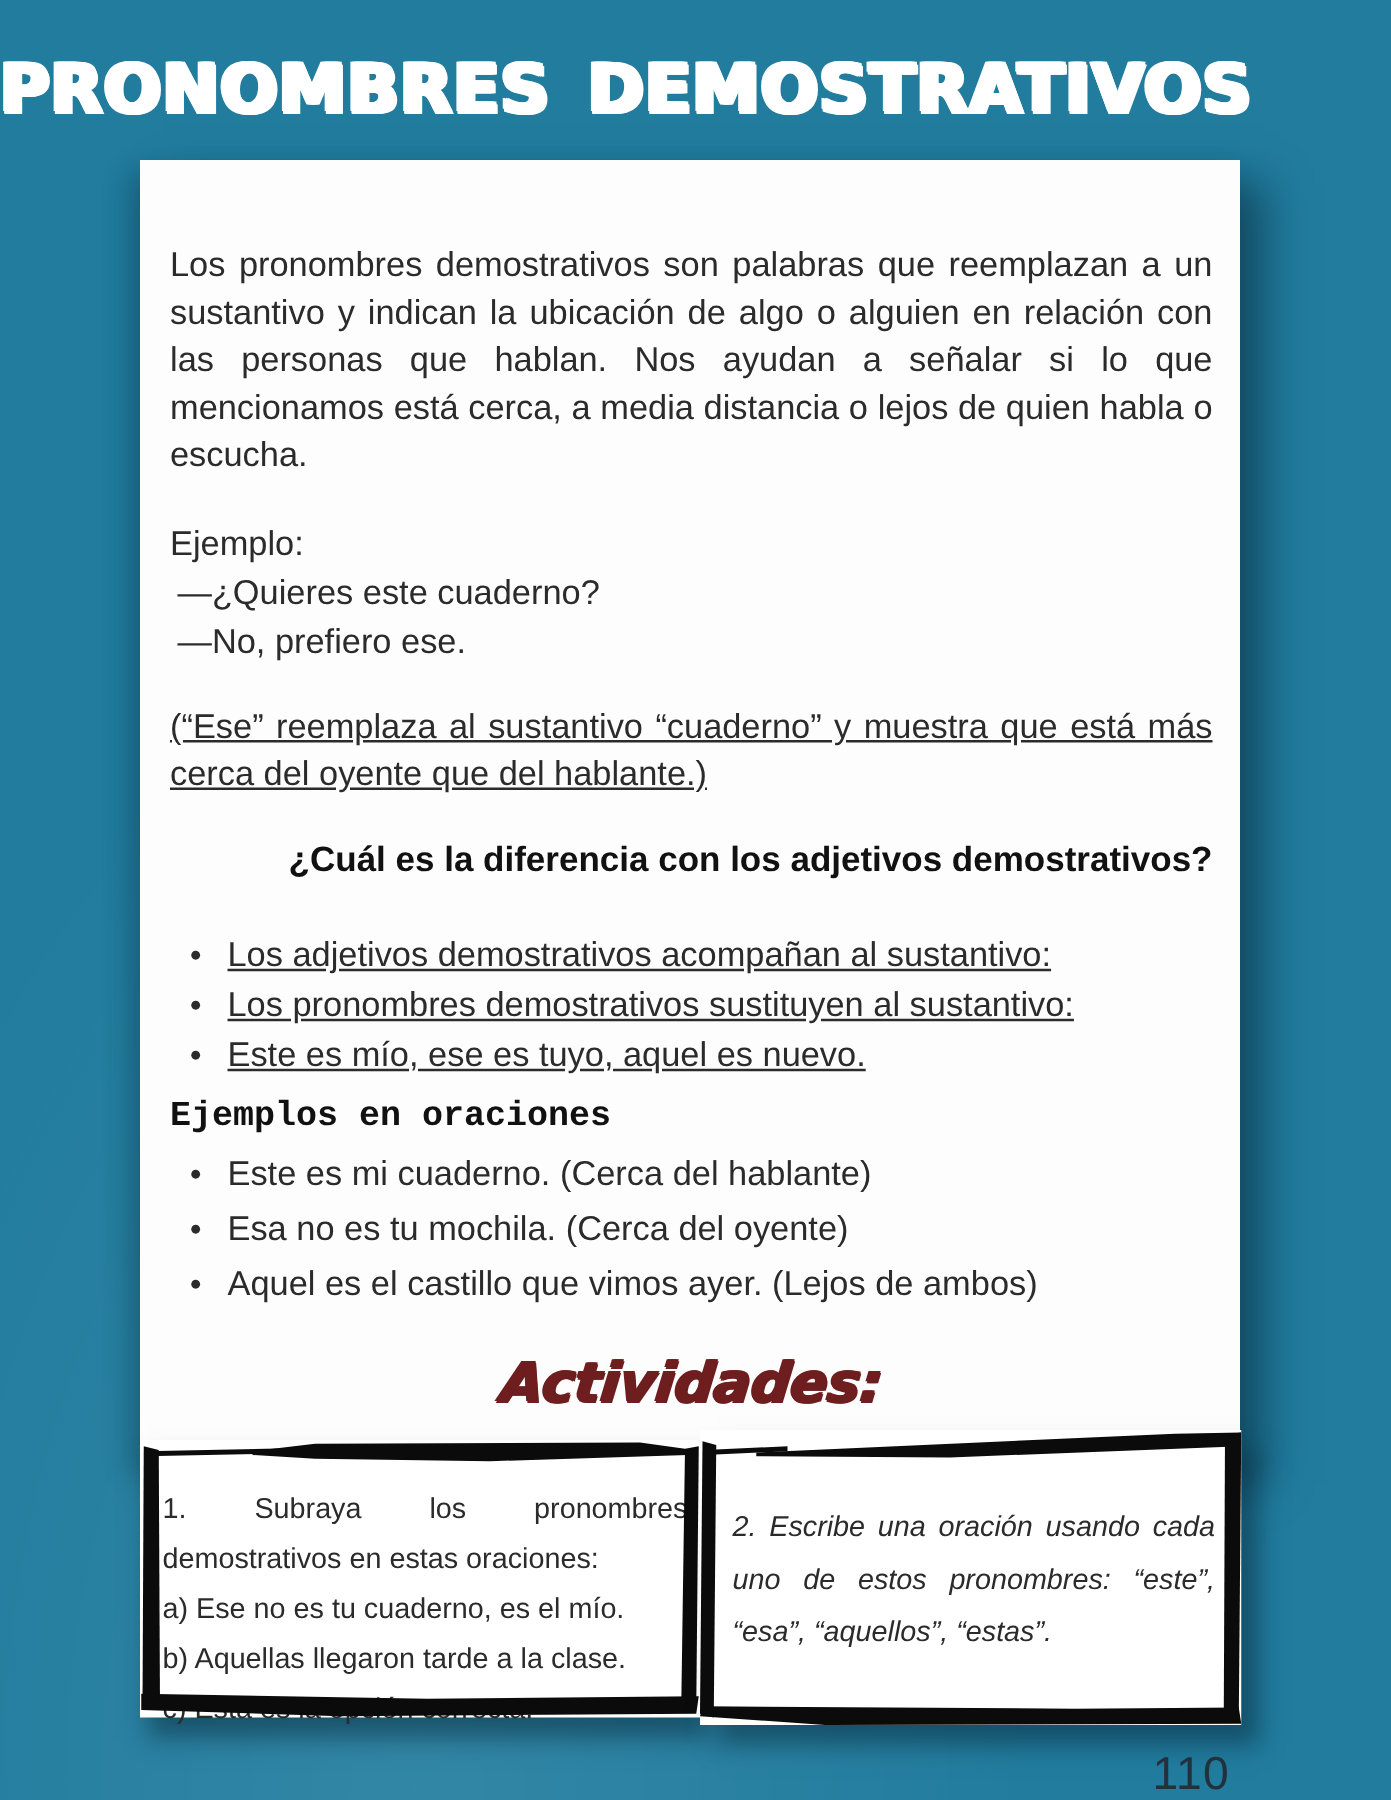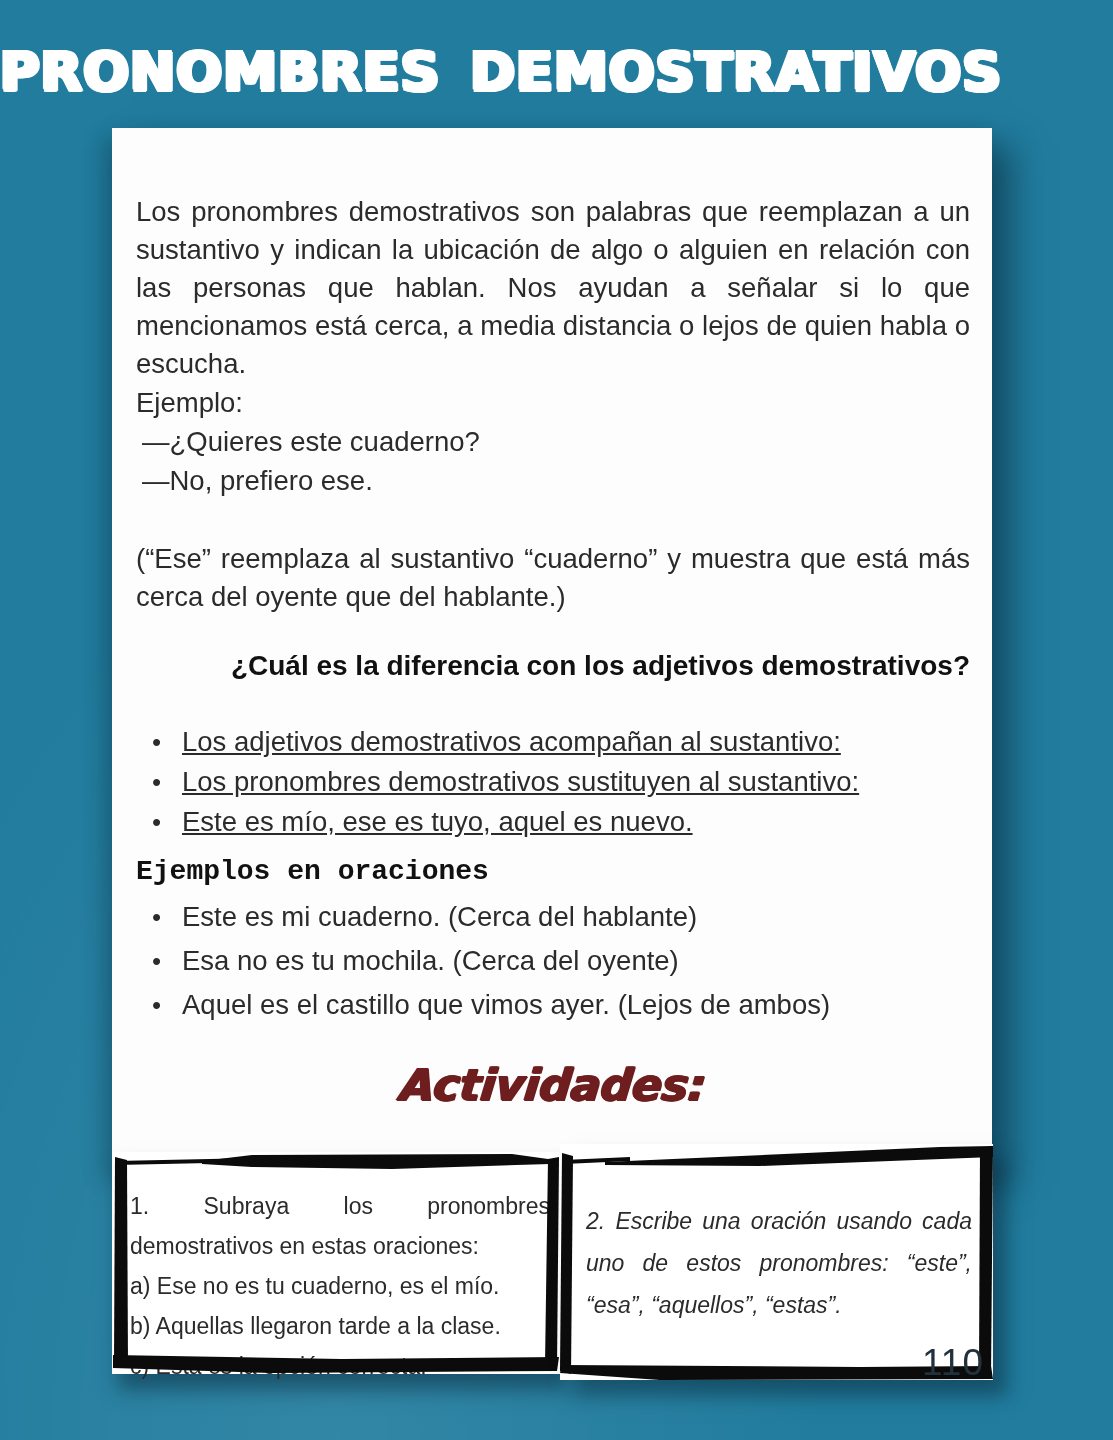--- a/index.html
+++ b/index.html
@@ -33,27 +33,29 @@
     width: 880px; height: 1040px;
     background: #FDFDFD;
     box-shadow: 20px 18px 32px rgba(7,40,56,0.55), -8px 10px 20px rgba(7,40,56,0.30);
     padding: 65px 22px 0 24px;
     color: #2B2B2B;
   }
   .card p, .card li { font-size: 27.5px; }
   .intro {
     text-align: justify;
     line-height: 38px;
+    margin-bottom: 32px;
   }
   .example-label { line-height: 39px; }
   .example-line { line-height: 39px; padding-left: 6px; }
   .note {
-    margin-top: 40px;
+    margin-top: 30px;
     text-align: justify;
     line-height: 38px;
+    text-decoration: underline;
   }
   .diff-heading {
     margin-top: 30px;
     text-align: right;
     font-size: 28px;
     font-weight: bold;
     line-height: 40px;
     color: #111;
   }
   ul.bullets { list-style: none; }
@@ -119,21 +121,21 @@
   }
   .box1 .box-prompt { width: 420px; }
   .box2 .box-prompt { width: 386px; line-height: 42px; }
   .box-item {
     font-size: 23px;
     line-height: 40px;
     color: #2B2B2B;
   }
   .page-number {
     position: absolute;
-    left: 922px; top: 1342px;
+    left: 922px; top: 1398px;
     font-size: 37px;
     color: #22313B;
     z-index: 5;
     letter-spacing: 1px;
   }
 </style>
 </head>
 <body>
 
 <div>

